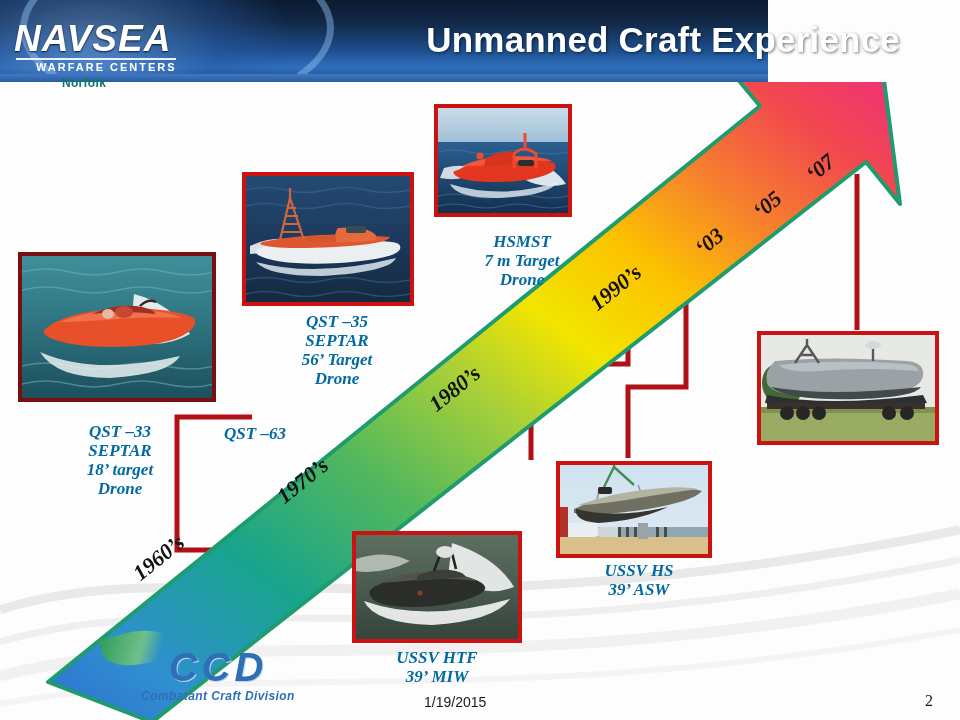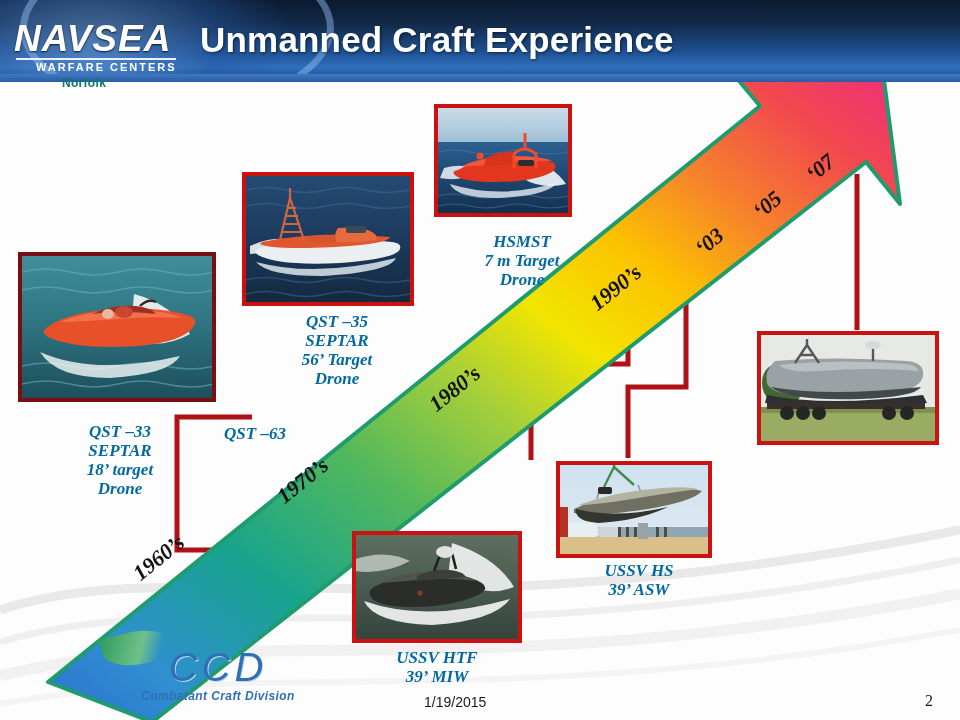--- a/index.html
+++ b/index.html
@@ -5,21 +5,21 @@
   html,body{margin:0;padding:0;}
   body{
     width:960px;height:720px;overflow:hidden;position:relative;
     background:#ffffff;
     font-family:"Liberation Sans",sans-serif;
   }
   .slide{position:absolute;inset:0;width:960px;height:720px;background:#fdfdfd;overflow:hidden;}
 
   
   .header{
-    position:absolute;left:0;top:0;width:960px;height:82px;
+    position:absolute;left:0;top:0;width:768px;height:82px;
     background:
       linear-gradient(180deg,#0b1a30 0%,#122947 28%,#1d4f8f 62%,#2f6fbd 82%,#1b4a86 100%);
     overflow:hidden;
   }
   .hdr-swoosh{
     position:absolute;left:-40px;top:-70px;width:330px;height:190px;
     border-radius:50%;
     background:radial-gradient(ellipse at 40% 60%, rgba(120,170,230,.55) 0%, rgba(40,90,160,.45) 45%, rgba(10,25,50,0) 72%);
     filter:blur(1px);
   }
@@ -49,21 +49,21 @@
     white-space:nowrap;
     margin-left:6px;
   }
   .norfolk{
     position:absolute;left:62px;top:76px;
     color:#0f766e;font-size:12px;font-weight:bold;letter-spacing:.3px;
   }
   .slide-title{
     position:absolute;left:200px;top:14px;width:700px;height:52px;
     color:#ffffff;font-size:35px;font-weight:bold;line-height:52px;
-    text-align:left;letter-spacing:.2px;
+    text-align:right;letter-spacing:.2px;
     text-shadow:1px 1px 3px rgba(0,0,0,.55);
     white-space:nowrap;
   }
 
   
   .bg-wave{position:absolute;left:0;bottom:0;width:960px;height:230px;pointer-events:none;}
 
   
   .arrow-wrap{position:absolute;left:0;top:82px;width:960px;height:638px;}
 
@@ -84,21 +84,21 @@
     position:absolute;text-align:center;
     font-family:"Liberation Serif",serif;
     font-weight:bold;font-style:italic;color:#0369a1;
     font-size:17px;line-height:1.12;white-space:pre-line;
   }
 
   
   .ccd{position:absolute;left:118px;top:645px;width:200px;height:62px;}
   .ccd-text{
     position:absolute;left:0;top:0;width:200px;text-align:center;
-    font-style:italic;font-weight:normal;color:#2f6fb5;
+    font-style:italic;font-weight:bold;color:#2f6fb5;
     font-size:40px;letter-spacing:4px;line-height:44px;
     text-shadow:1px 1px 0 #b9d6ef;
   }
   .ccd-sub{
     position:absolute;left:0;top:44px;width:200px;text-align:center;
     font-style:italic;font-weight:bold;color:#2f6fb5;font-size:12px;letter-spacing:.4px;
   }
   .ccd-swish{
     position:absolute;left:-16px;top:-14px;width:70px;height:34px;
     background:linear-gradient(120deg,#2f9c5a 0%, #6fc08a 55%, rgba(255,255,255,0) 80%);

